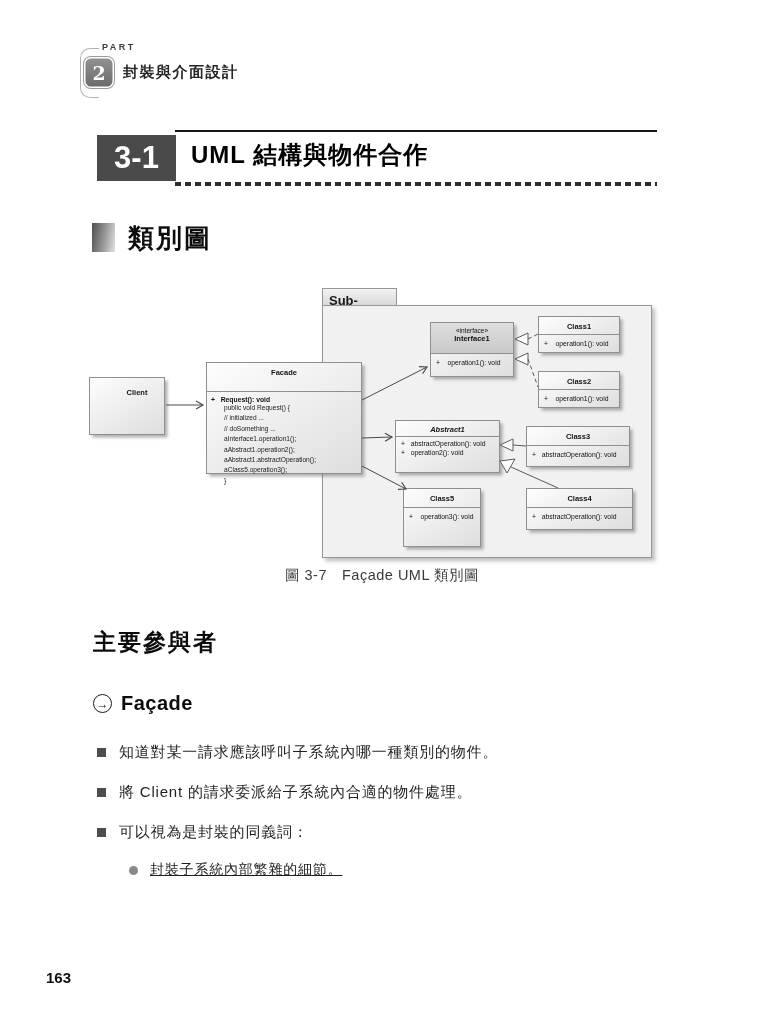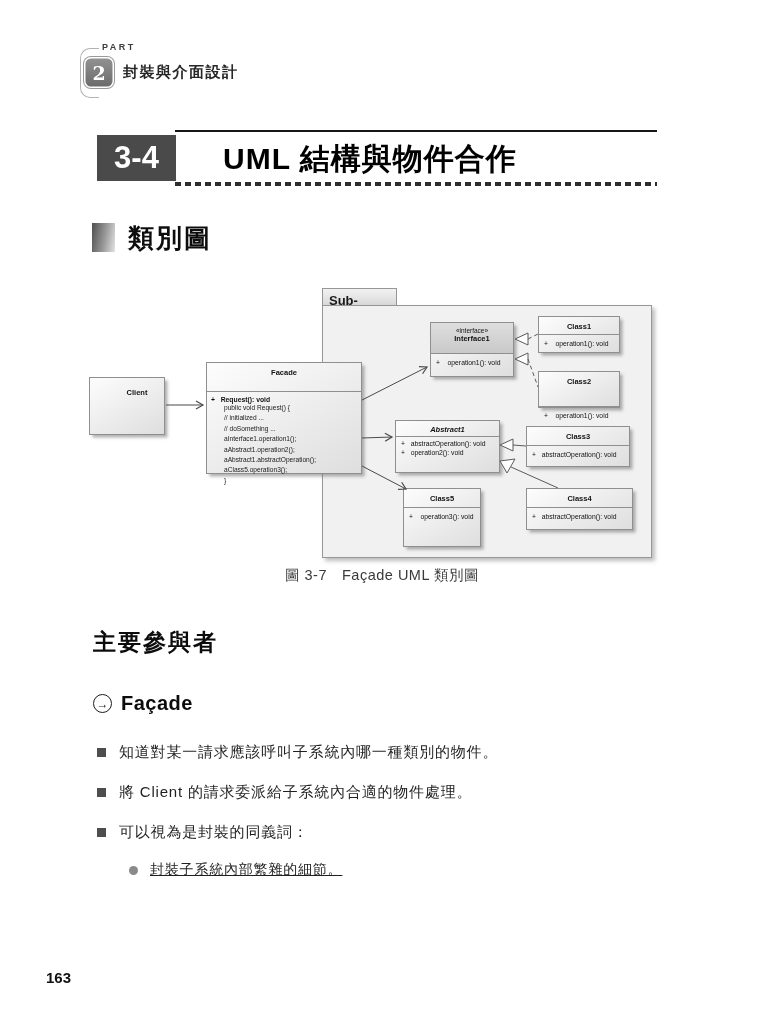--- a/index.html
+++ b/index.html
@@ -17,22 +17,22 @@
     box-shadow: inset 0 0 0 1.5px #fff, 0 0 0 1px #9a9a9a;
     display:flex; align-items:center; justify-content:center;
     color:#fff; font-family:"DejaVu Serif","Liberation Serif",serif; font-weight:bold; font-size:19px; }
   .part-title { position:absolute; left:123px; top:63px; font-size:15px; font-weight:600;
     color:#262626; letter-spacing:1.5px; }
 
   
   .rule-top { position:absolute; left:175px; top:130px; width:482px; height:2px; background:#161616; }
   .sec-badge { position:absolute; left:97px; top:135px; width:79px; height:46px; background:#4a4a4a;
     color:#fff; font-size:31px; font-weight:bold; display:flex; align-items:center; justify-content:center; }
-  .sec-title { position:absolute; left:191px; top:139px; font-size:30px; font-weight:bold;
-    color:#000; letter-spacing:1px;margin-left:32px; }
+  .sec-title { position:absolute; left:191px; top:139px; font-size:24px; font-weight:bold;
+    color:#000; letter-spacing:1px; }
   .rule-dashed { position:absolute; left:175px; top:182px; width:482px; height:3.5px;
     background:repeating-linear-gradient(90deg,#2d2d2d 0 6px,transparent 6px 10px); }
 
   
   .grad-bullet { position:absolute; left:92px; top:223px; width:23px; height:29px;
     background:linear-gradient(100deg,#4f4f4f 0%,#9a9a9a 55%,#e3e3e3 100%); }
   .subsec-title { position:absolute; left:128px; top:221px; font-size:26px; font-weight:bold;
     letter-spacing:2px; color:#0d0d0d; }
 
   
@@ -77,21 +77,21 @@
 <body>
 
 <div class="page">
 
   <div class="part-bracket"></div>
   <div class="part-label">PART</div>
   <div class="part-badge">2</div>
   <div class="part-title">封裝與介面設計</div>
 
   <div class="rule-top"></div>
-  <div class="sec-badge">3-4</div>
+  <div class="sec-badge">3-1</div>
   <div class="sec-title">UML 結構與物件合作</div>
   <div class="rule-dashed"></div>
 
   <div class="grad-bullet"></div>
   <div class="subsec-title">類別圖</div>
 
   <div class="diagram">
     <div class="pkg-tab">Sub-System</div>
     <div class="pkg-body"></div>
 
@@ -119,21 +119,21 @@
       </div>
       <div class="op-row">+    operation1(): void</div>
     </div>
 
     <div class="uml-box" style="left:452px;top:34px;width:82px;height:37px;">
       <div class="uml-title split" style="padding-bottom:3px;">Class1</div>
       <div class="op-row">+    operation1(): void</div>
     </div>
 
     <div class="uml-box" style="left:452px;top:89px;width:82px;height:37px;">
-      <div class="uml-title split" style="padding-bottom:20px;">Class2</div>
+      <div class="uml-title split" style="padding-bottom:3px;">Class2</div>
       <div class="op-row">+    operation1(): void</div>
     </div>
 
     <div class="uml-box" style="left:309px;top:138px;width:105px;height:53px;">
       <div class="uml-title split abs-name" style="padding-bottom:2px;padding-top:4px;">Abstract1</div>
       <div class="op-row" style="padding-top:3px;">+   abstractOperation(): void</div>
       <div class="op-row" style="padding-top:2px;">+   operation2(): void</div>
     </div>
 
     <div class="uml-box" style="left:440px;top:144px;width:104px;height:41px;">

